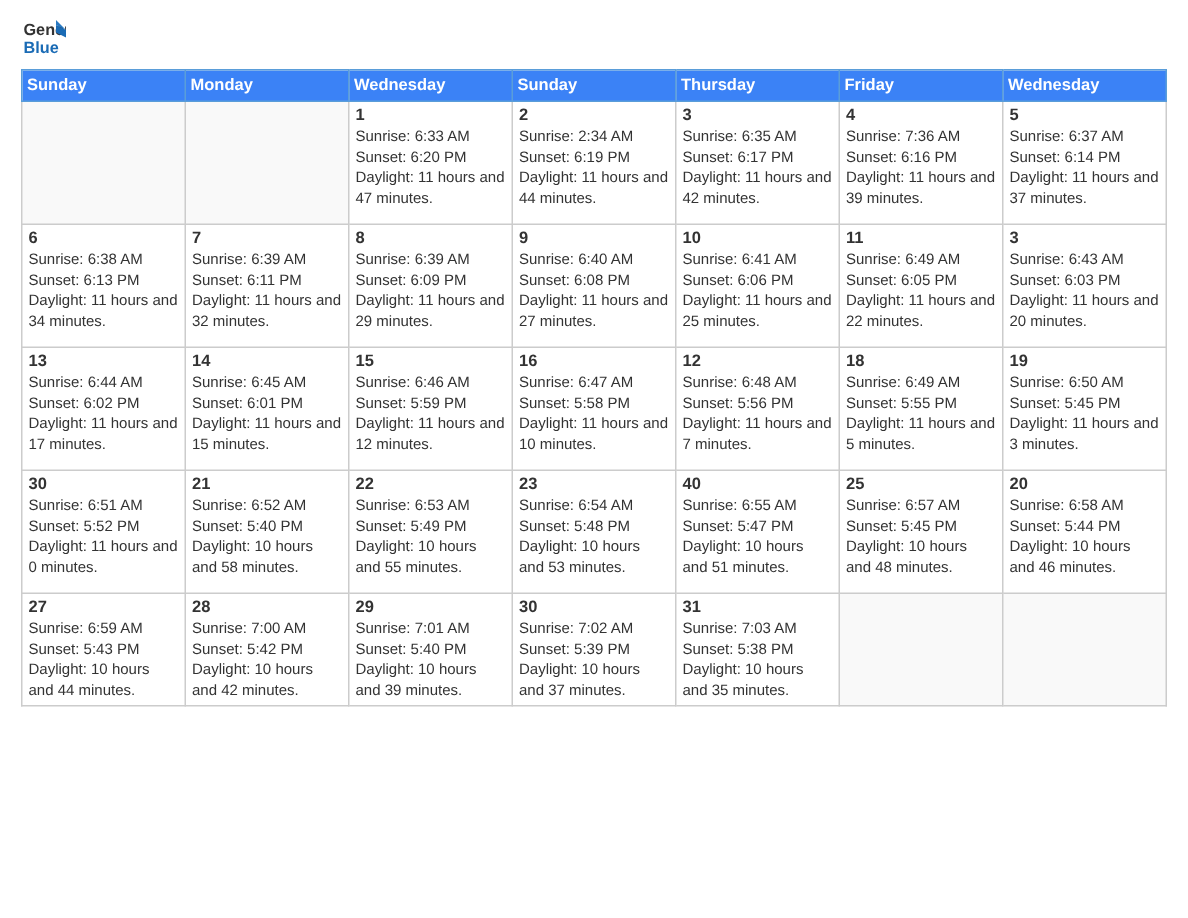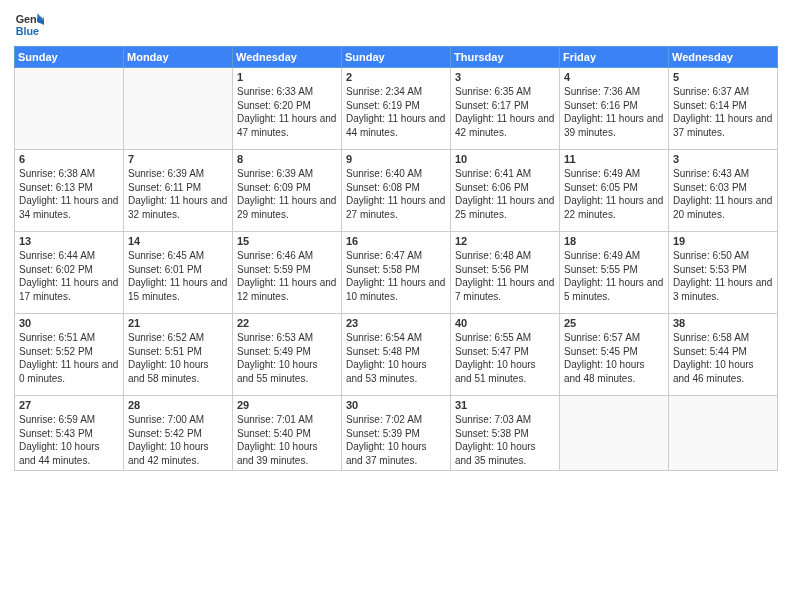--- a/index.html
+++ b/index.html
@@ -230,35 +230,35 @@
           </td>
           <td>
             <span class="day-num">18</span>
             <div class="day-info">Sunrise: 6:49 AM
 Sunset: 5:55 PM
 Daylight: 11 hours and 5 minutes.</div>
           </td>
           <td>
             <span class="day-num">19</span>
             <div class="day-info">Sunrise: 6:50 AM
-Sunset: 5:53 PM
+Sunset: 5:45 PM
 Daylight: 11 hours and 3 minutes.</div>
           </td>
         </tr>
         <tr>
           <td>
             <span class="day-num">30</span>
             <div class="day-info">Sunrise: 6:51 AM
 Sunset: 5:52 PM
 Daylight: 11 hours and 0 minutes.</div>
           </td>
           <td>
             <span class="day-num">21</span>
             <div class="day-info">Sunrise: 6:52 AM
-Sunset: 5:51 PM
+Sunset: 5:40 PM
 Daylight: 10 hours and 58 minutes.</div>
           </td>
           <td>
             <span class="day-num">22</span>
             <div class="day-info">Sunrise: 6:53 AM
 Sunset: 5:49 PM
 Daylight: 10 hours and 55 minutes.</div>
           </td>
           <td>
             <span class="day-num">23</span>
@@ -272,21 +272,21 @@
 Sunset: 5:47 PM
 Daylight: 10 hours and 51 minutes.</div>
           </td>
           <td>
             <span class="day-num">25</span>
             <div class="day-info">Sunrise: 6:57 AM
 Sunset: 5:45 PM
 Daylight: 10 hours and 48 minutes.</div>
           </td>
           <td>
-            <span class="day-num">38</span>
+            <span class="day-num">20</span>
             <div class="day-info">Sunrise: 6:58 AM
 Sunset: 5:44 PM
 Daylight: 10 hours and 46 minutes.</div>
           </td>
         </tr>
         <tr class="last-row">
           <td>
             <span class="day-num">27</span>
             <div class="day-info">Sunrise: 6:59 AM
 Sunset: 5:43 PM

